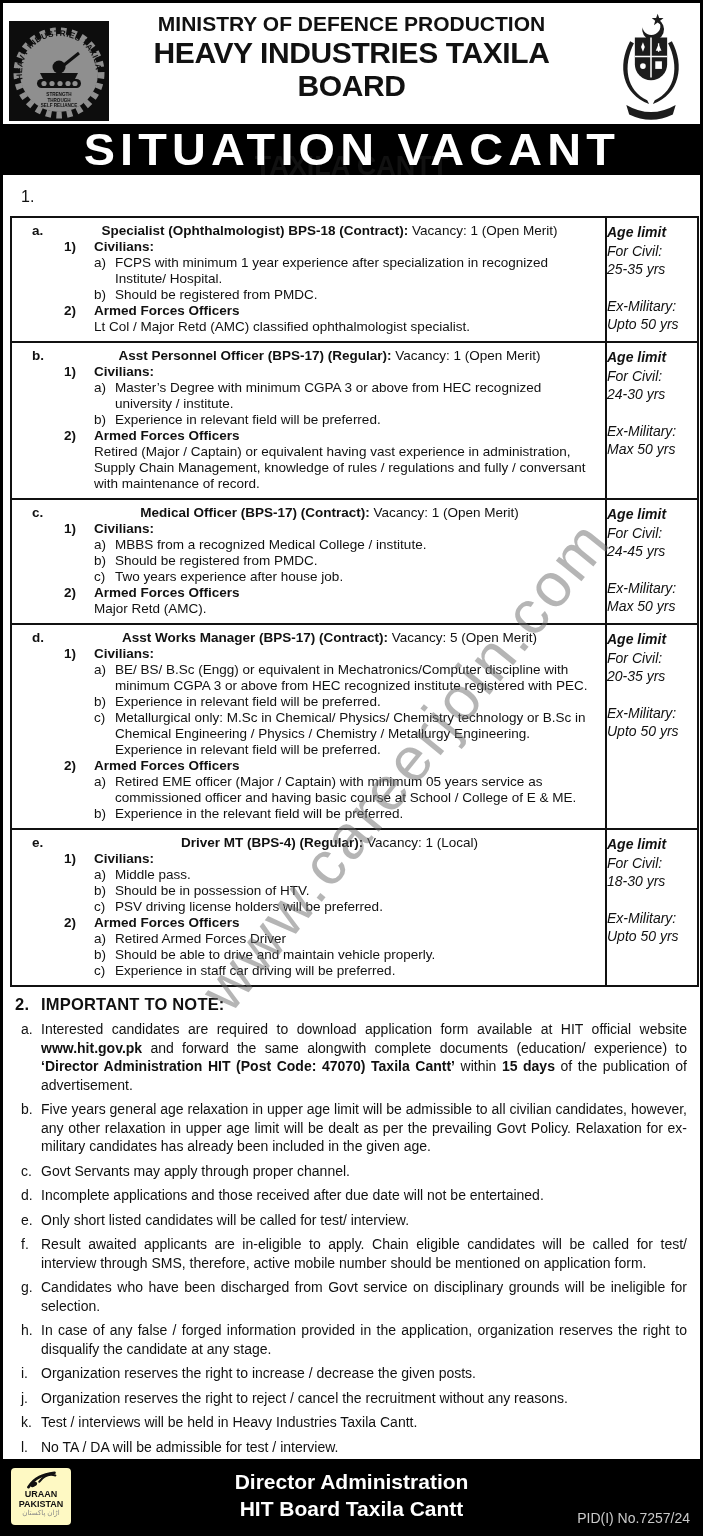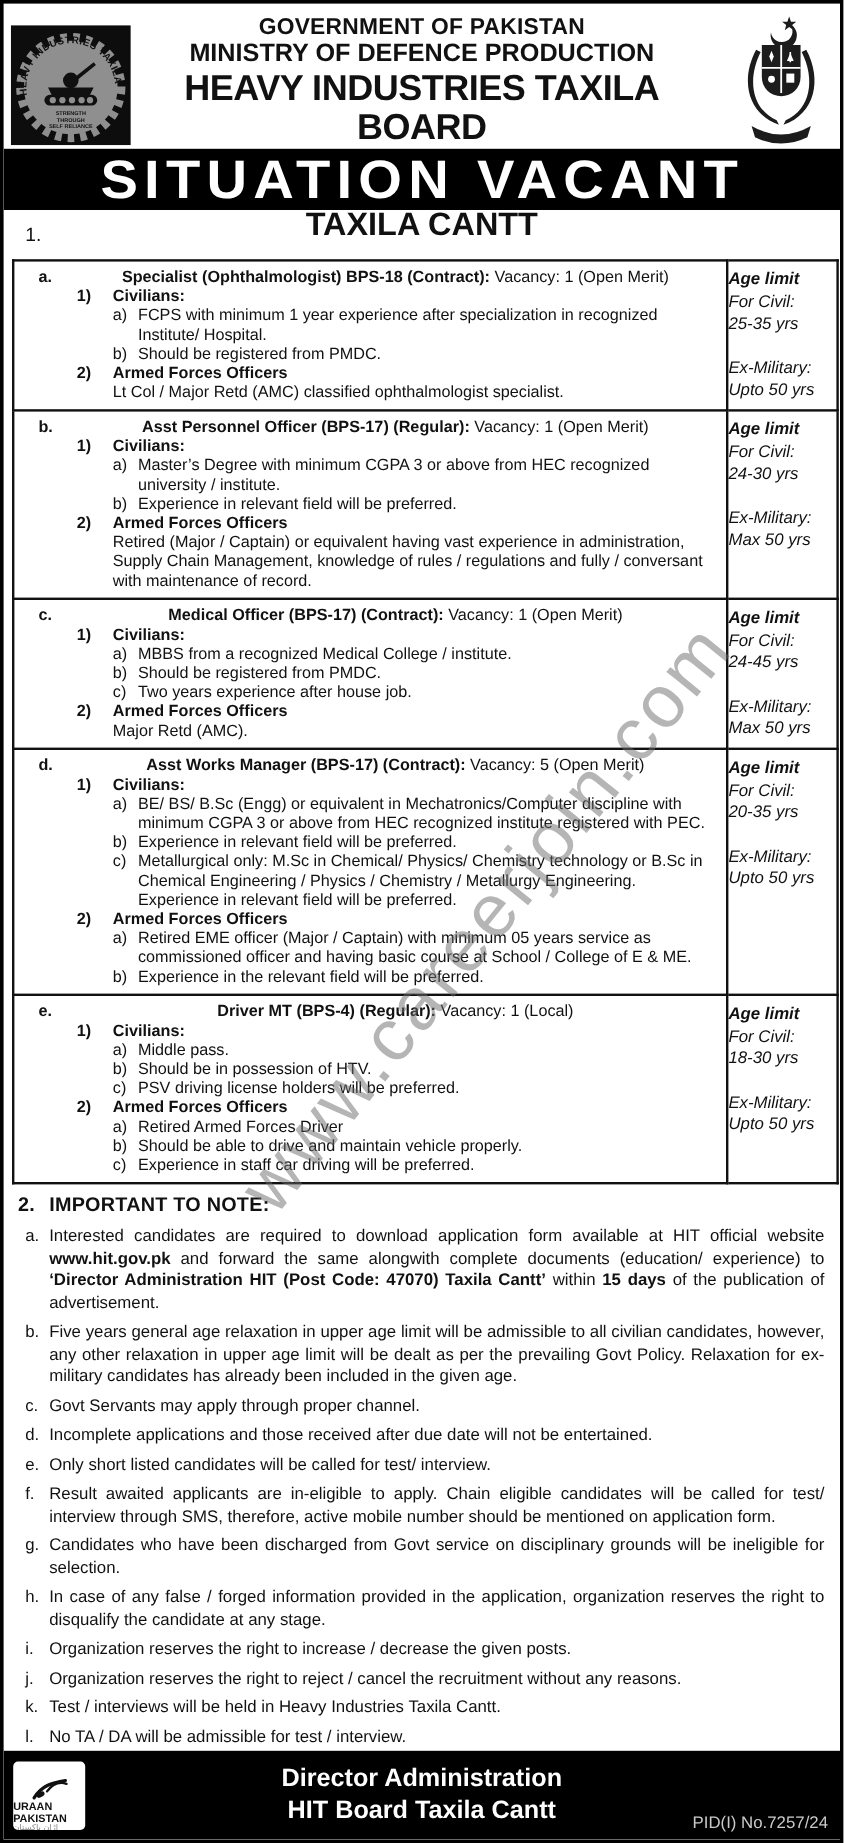--- a/index.html
+++ b/index.html
@@ -51,21 +51,21 @@
   .notes-num { width: 26px; flex: none; }
   .note { display: flex; margin-top: 6px; font-size: 14px; line-height: 18.5px; }
   .note-label { width: 26px; flex: none; padding-left: 6px; }
   .note-text { flex: 1; text-align: justify; }
   .note-text b { font-weight: 700; }
 
   
   .footer { position: absolute; left: 0; right: 0; bottom: 0; height: 74px; background: #000; color: #fff; }
   .footer-center { text-align: center; padding-top: 9px; font-size: 21px; font-weight: 700; line-height: 27px; }
   .pid { position: absolute; right: 10px; bottom: 7px; font-size: 14px; font-weight: 400; color: #c9c9c9; }
-  .uraan { position: absolute; left: 8px; top: 9px; width: 60px; height: 57px; background: #ffffff; border-radius: 4px; color: #111; text-align: left; padding-top: 13px; overflow: hidden; }
+  .uraan { position: absolute; left: 8px; top: 9px; width: 60px; height: 57px; background: #fef9c3; border-radius: 4px; color: #111; text-align: center; padding-top: 2px; overflow: hidden; }
   .uraan-bird { display: block; margin: 0 auto; }
   .uraan-t { font-size: 9px; font-weight: 800; line-height: 9.5px; letter-spacing: 0; }
   .urdu { font-size: 7px; color: #888; line-height: 7px; height: 8px; overflow: hidden; letter-spacing: -1px; }
 
   
   .watermark {
     position: absolute; left: 402px; top: 762px; z-index: 9; pointer-events: none;
     transform: translate(-50%,-50%) rotate(-51deg);
     font-size: 62px; letter-spacing: 3px; white-space: nowrap;
     color: rgba(108,108,108,0.50); font-weight: 400;
@@ -95,21 +95,20 @@
       <circle cx="43" cy="62.5" r="2.6" fill="#8f8f8f"></circle>
       <circle cx="51" cy="62.5" r="2.6" fill="#8f8f8f"></circle>
       <circle cx="59" cy="62.5" r="2.6" fill="#8f8f8f"></circle>
       <circle cx="66" cy="62.5" r="2.6" fill="#8f8f8f"></circle>
       <text x="50" y="75" text-anchor="middle" font-size="4.6" font-weight="bold" fill="#101010" font-family="Liberation Sans, sans-serif">STRENGTH</text>
       <text x="50" y="80.5" text-anchor="middle" font-size="4.6" font-weight="bold" fill="#101010" font-family="Liberation Sans, sans-serif">THROUGH</text>
       <text x="50" y="86" text-anchor="middle" font-size="4.6" font-weight="bold" fill="#101010" font-family="Liberation Sans, sans-serif">SELF RELIANCE</text>
     </svg>
 
     <div class="mast-center">
-      <div class="m1">GOVERNMENT OF PAKISTAN</div>
       <div class="m2">MINISTRY OF DEFENCE PRODUCTION</div>
       <div class="m3">HEAVY INDUSTRIES TAXILA BOARD</div>
       <div class="m4">TAXILA CANTT</div>
     </div>
 
     <svg class="emblem" viewBox="0 0 84 118" xmlns="http://www.w3.org/2000/svg">
       <g fill="#1c1c1c">
         <path d="M33,17 a11.5,11.5 0 1 0 16,-8 a9.5,9.5 0 1 1 -16,8"></path>
         <path d="M49,3 l1.6,4.4 4.6,0.1 -3.6,2.9 1.3,4.5 -3.9,-2.7 -3.9,2.7 1.3,-4.5 -3.6,-2.9 4.6,-0.1 z"></path>
         <path d="M25,28 h34 v28 a17,17 0 0 1 -34,0 z"></path>

